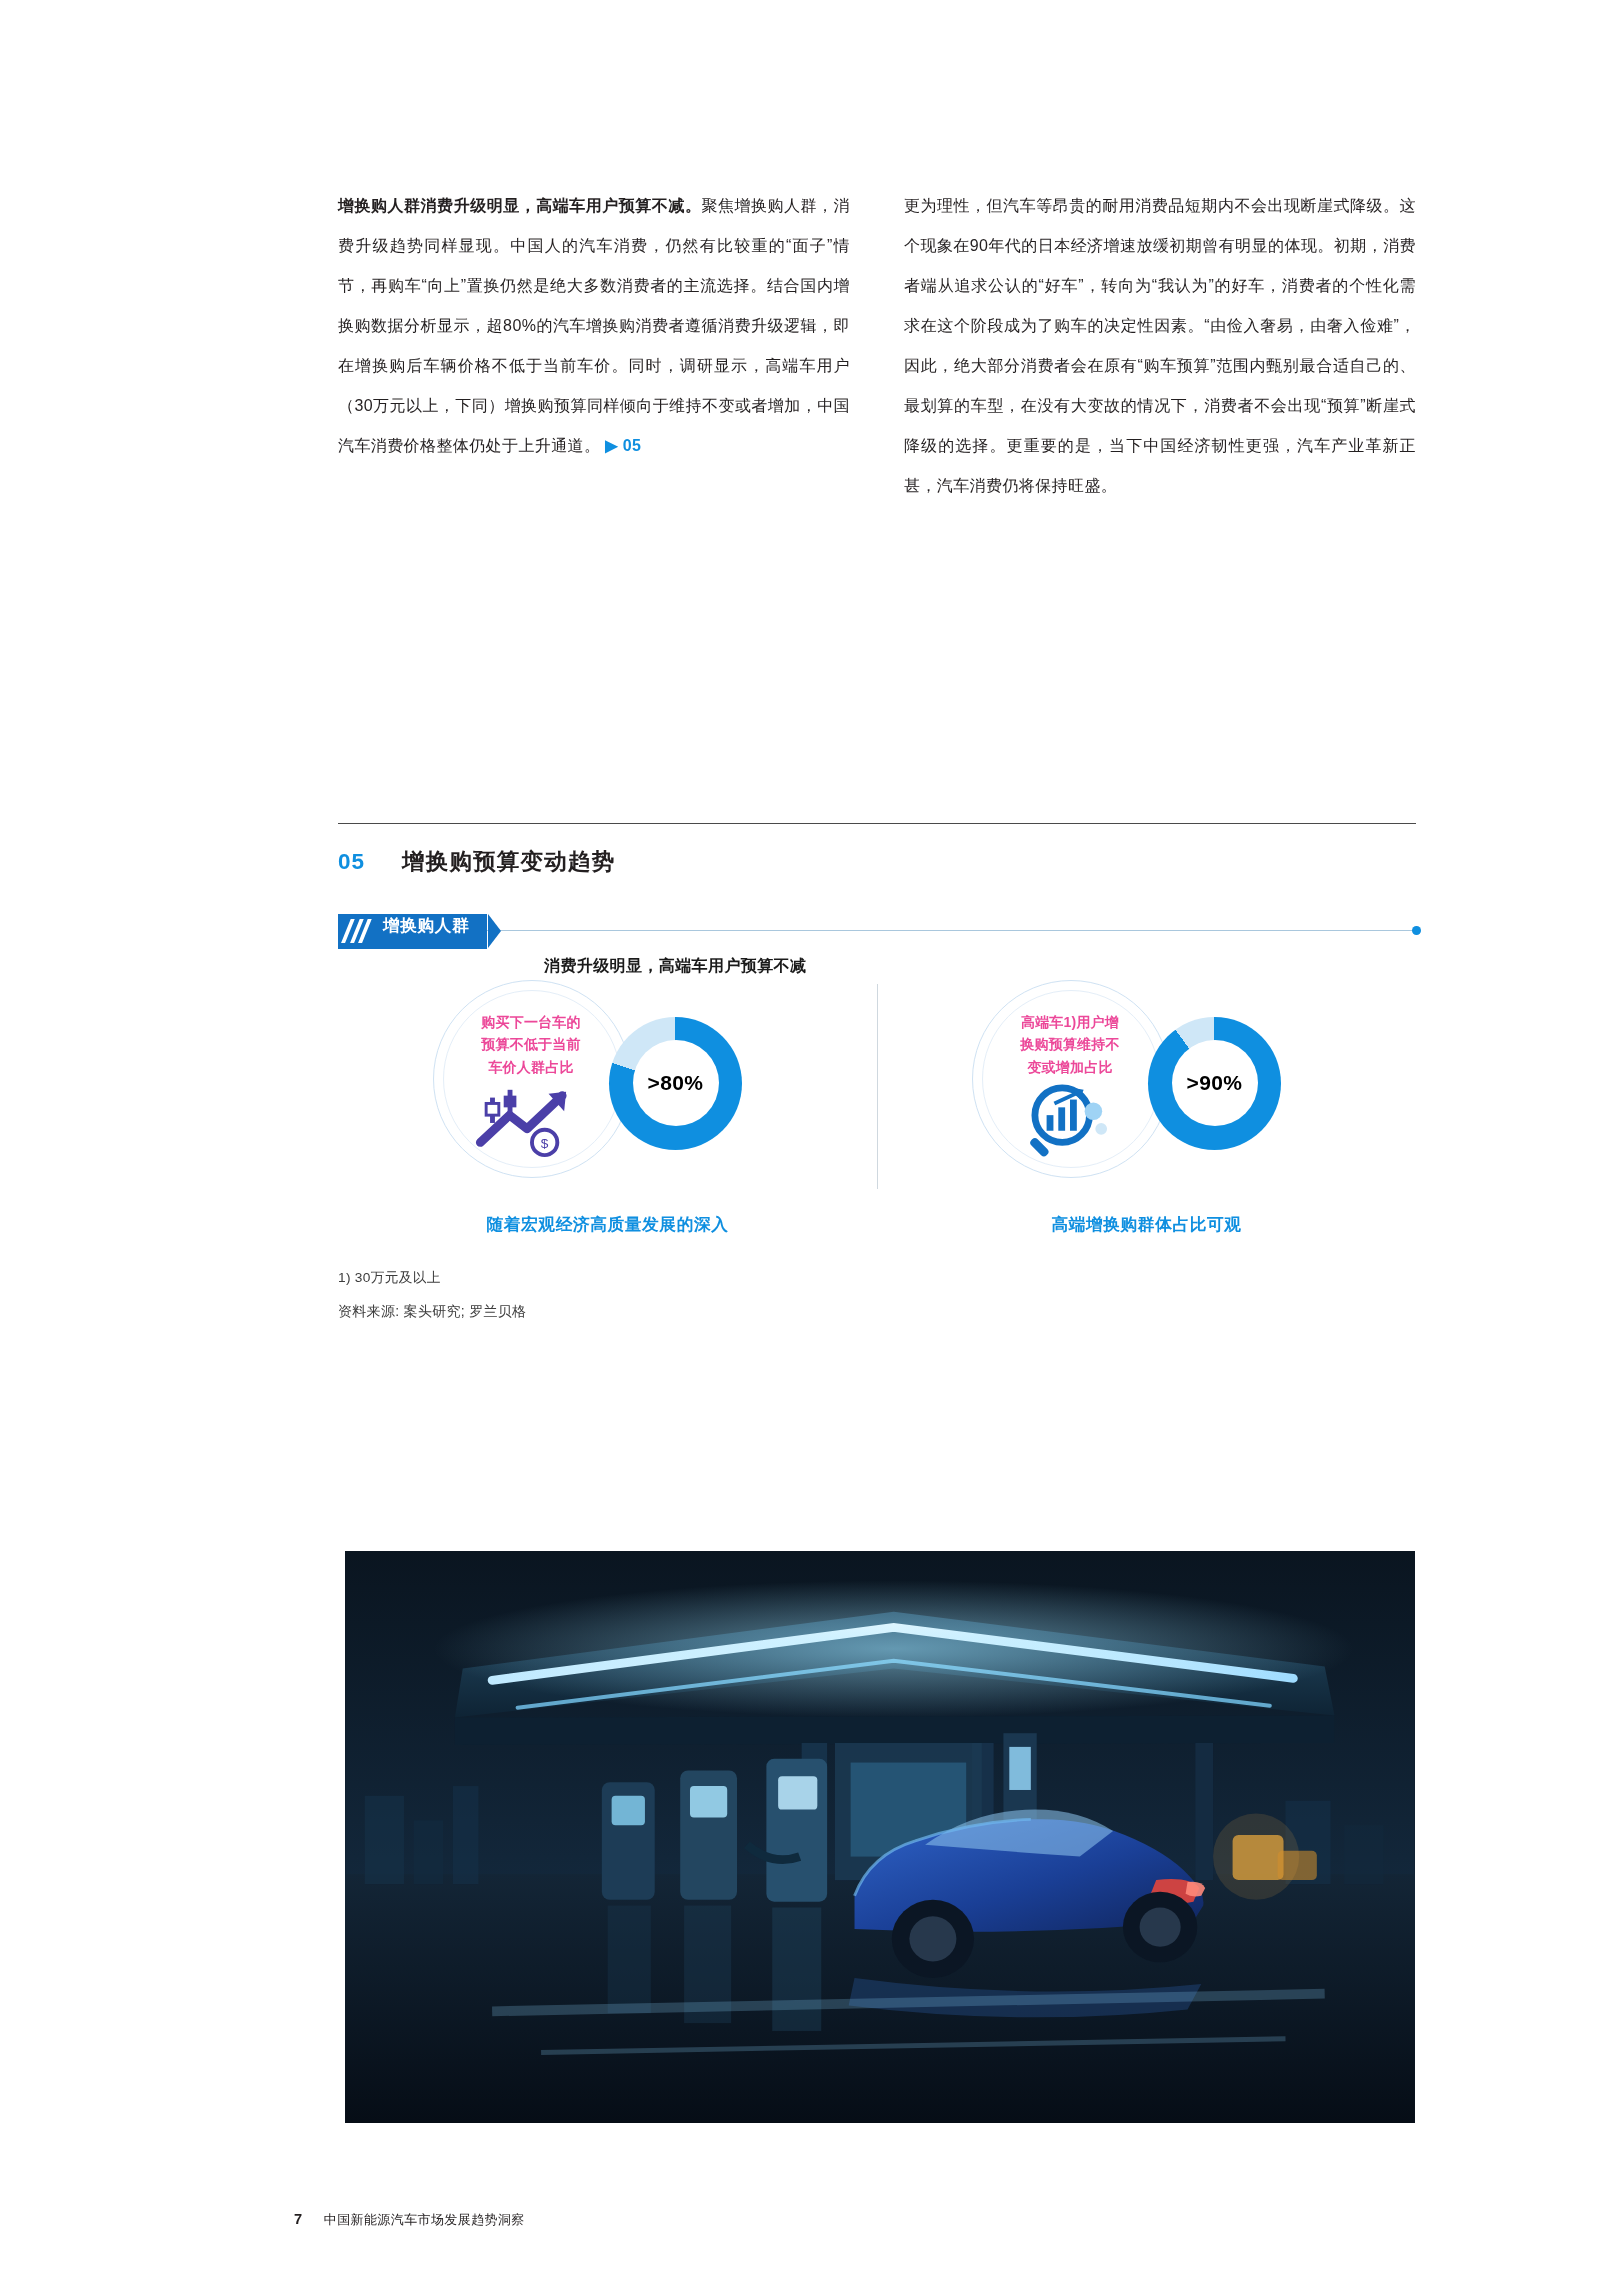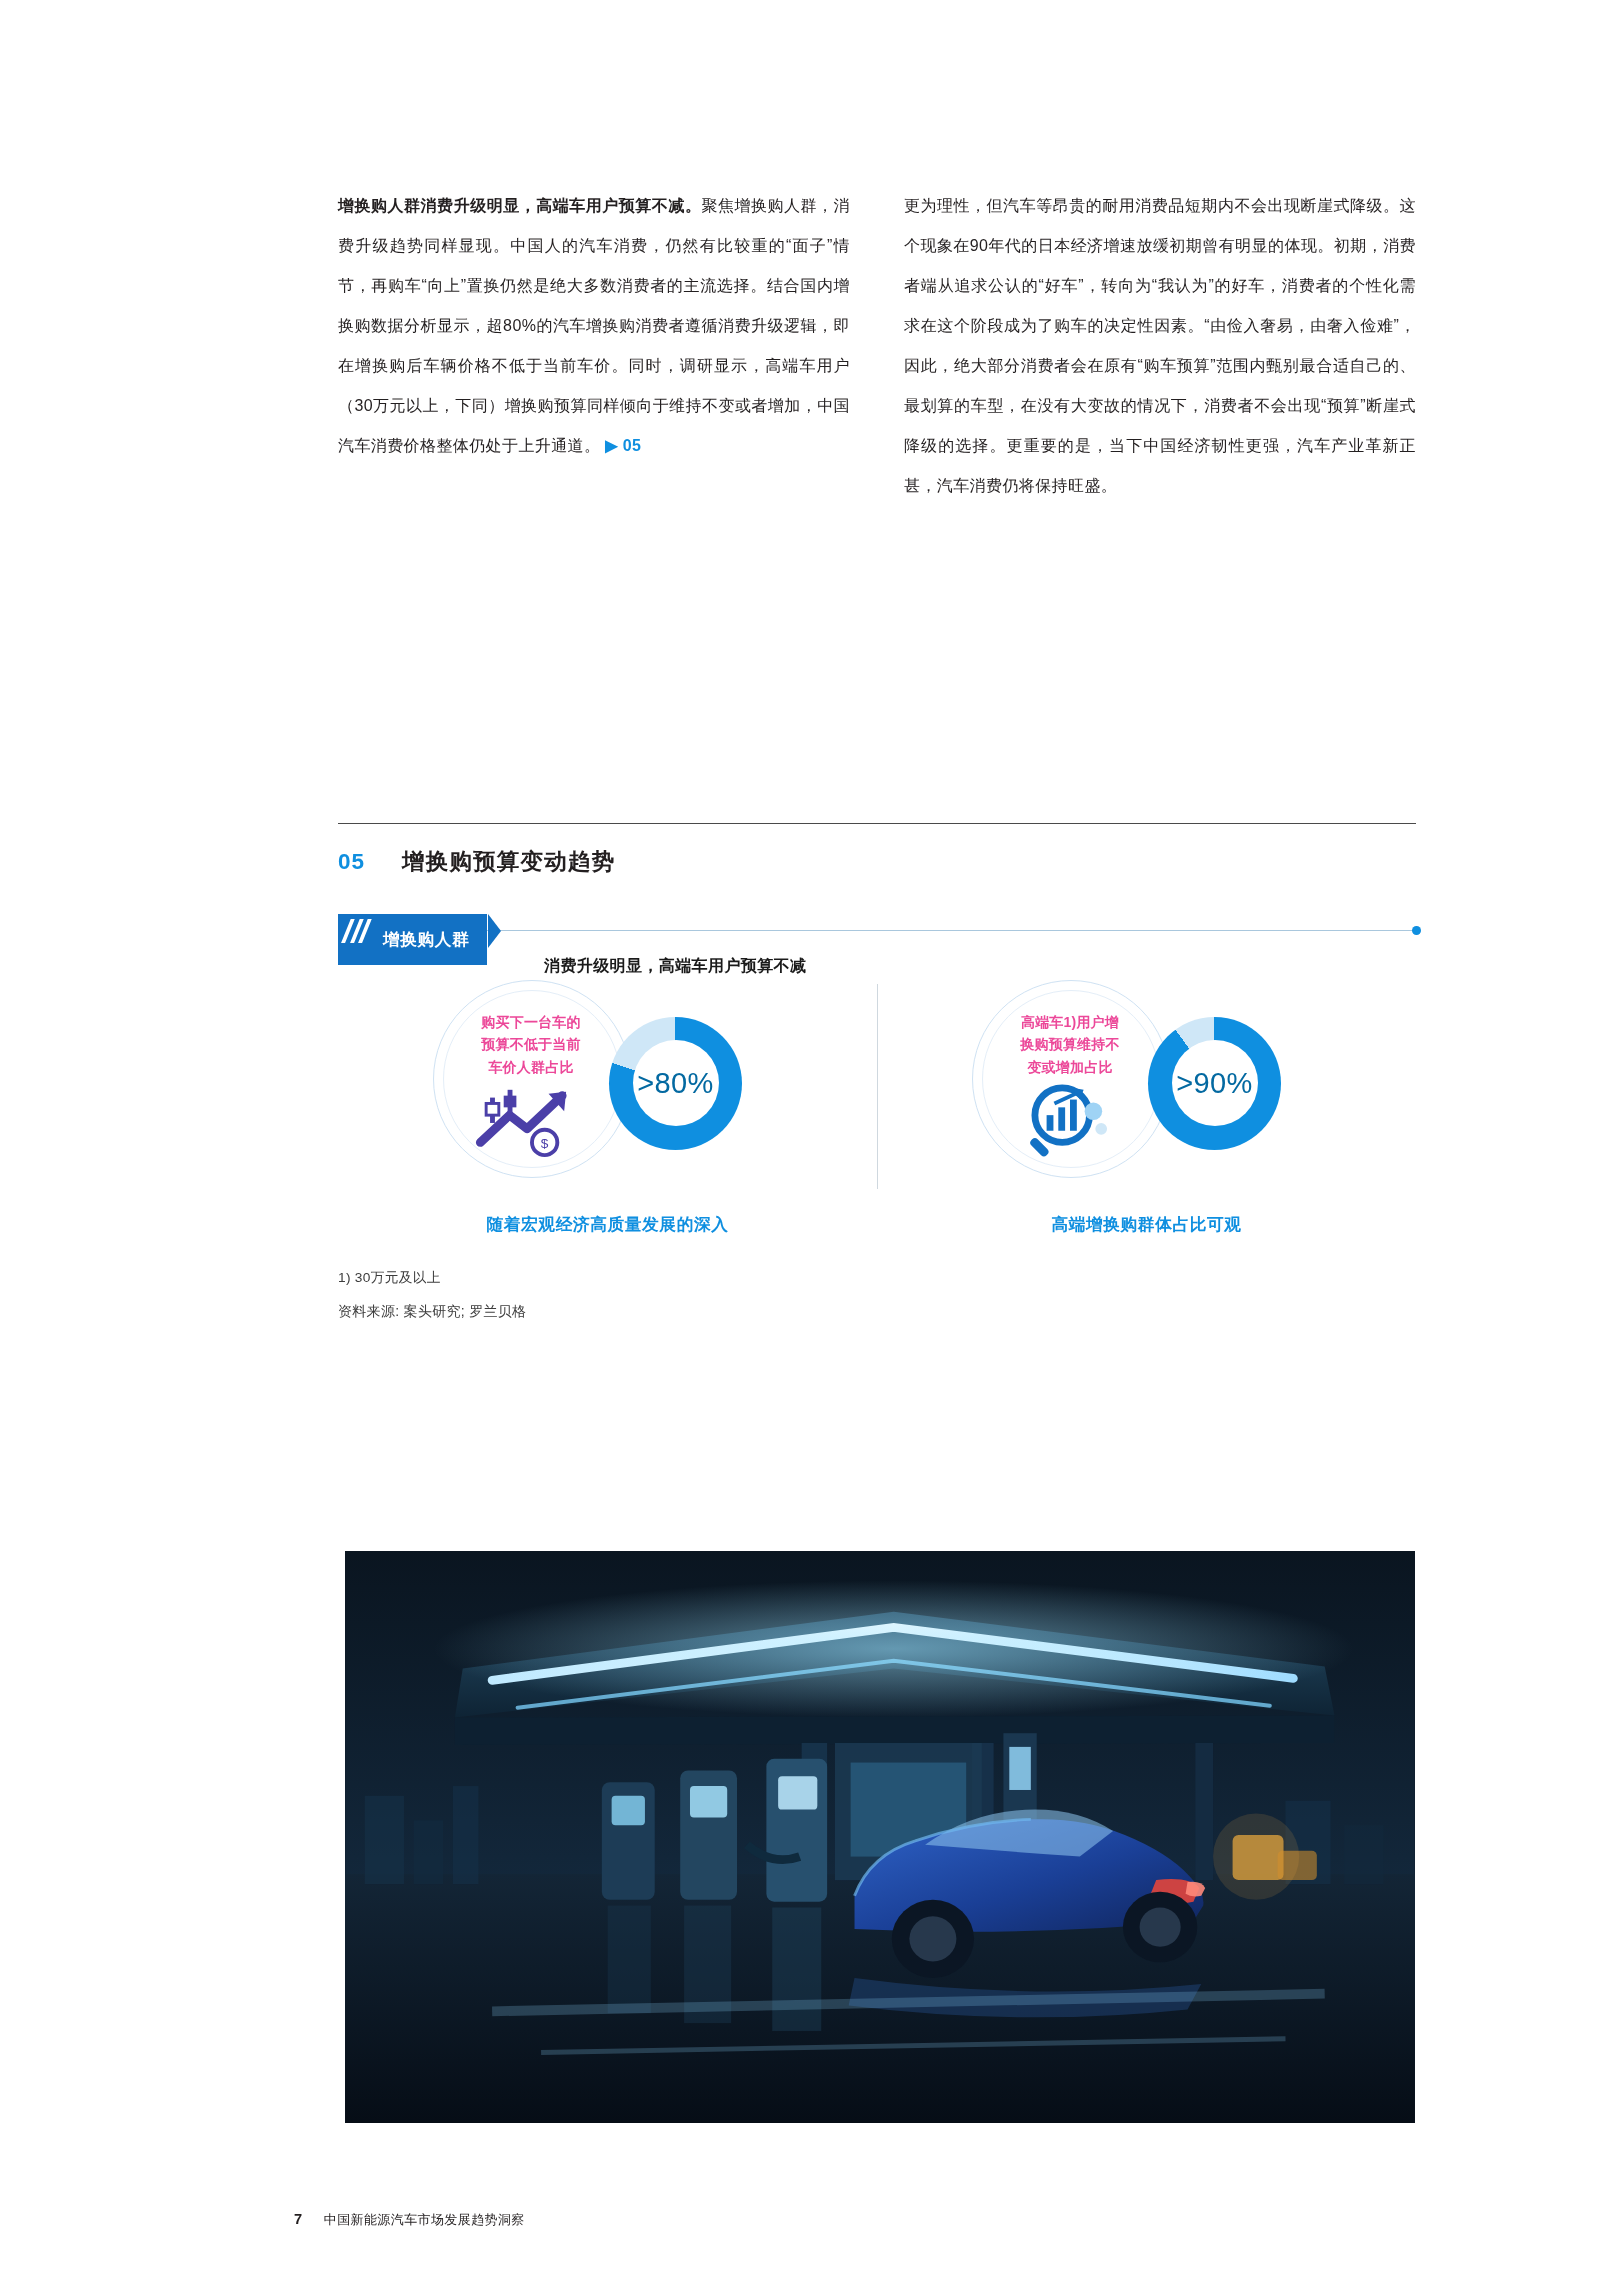--- a/index.html
+++ b/index.html
@@ -97,23 +97,23 @@
     position: absolute;
     right: -4.9px;
     top: 12.7px;
     width: 8.8px; height: 8.8px;
     border-radius: 50%;
     background: #0f8fe0;
   }
   .banner-tag {
     position: absolute;
     left: 0; top: 0;
-    height: 51px;
-    display: flex;
-    align-items: center;
+    height: 35px;
+    display: flex;
+    align-items: flex-start;
     background: #1271c4;
     color: #ffffff;
     font-size: 16.7px;
     font-weight: bold;
     padding: 0 17.6px 0 45px;
     letter-spacing: 0.6px;
   }
   .banner-tag::after {
     content: "";
     position: absolute;
@@ -217,23 +217,23 @@
   }
   .donut-hole {
     position: absolute;
     left: 23.5px; top: 23.5px;
     width: 86px; height: 86px;
     border-radius: 50%;
     background: #ffffff;
     display: flex;
     align-items: center;
     justify-content: center;
-    font-size: 29px;
-    font-weight: normal;
-    color: #0369a1;
+    font-size: 21px;
+    font-weight: bold;
+    color: #000000;
     letter-spacing: 0.4px;
   }
   .panel-caption {
     position: absolute;
     left: 0; right: 0;
     bottom: 0;
     text-align: center;
     color: #0f8fe0;
     font-weight: bold;
     font-size: 16.7px;

